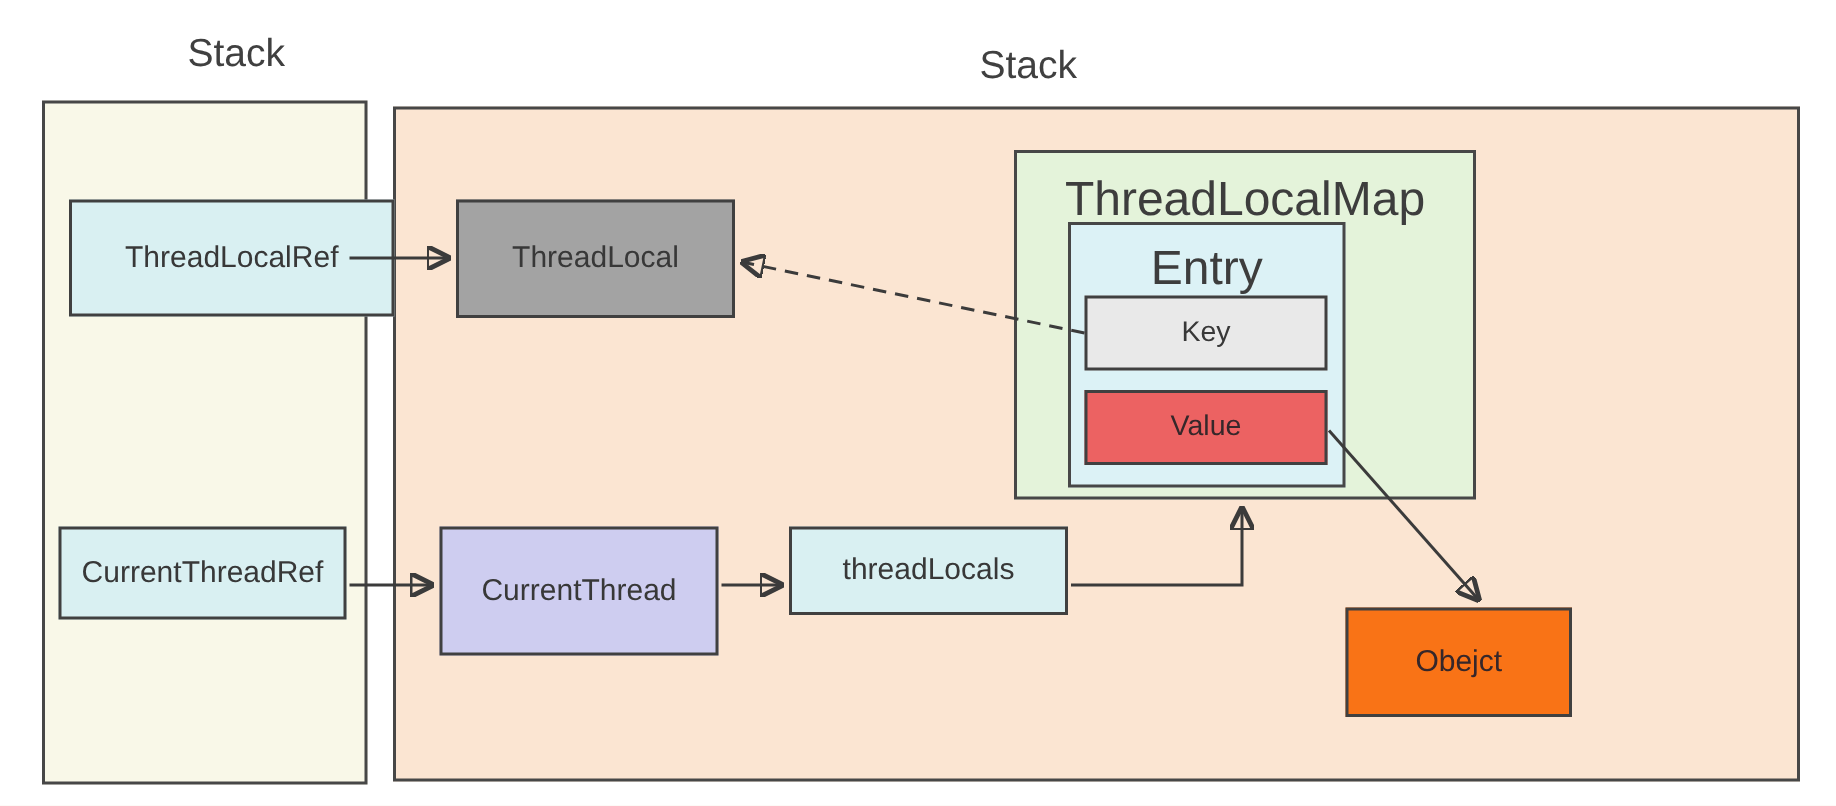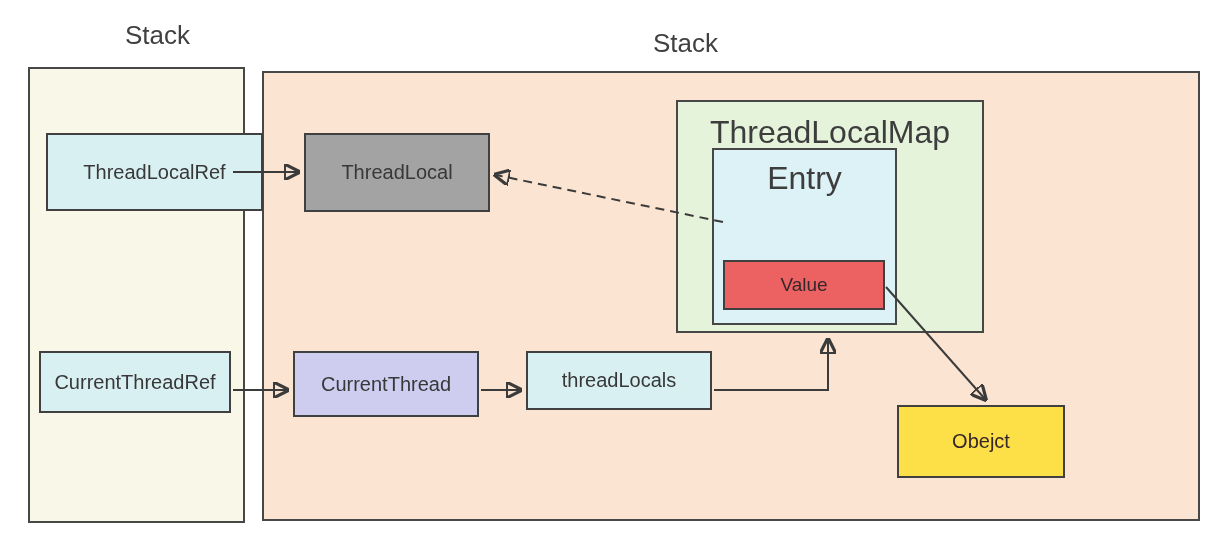--- a/index.html
+++ b/index.html
@@ -48,25 +48,25 @@
     display: flex;
     align-items: center;
     justify-content: center;
     font-size: 20px;
     color: #383838;
     white-space: nowrap;
   }
   .node-threadlocalref   { left: 46px;  top: 133px; width: 217px; height: 78px; background: #d9f0f2; }
   .node-currentthreadref { left: 39px;  top: 351px; width: 192px; height: 62px; background: #d9f0f2; }
   .node-threadlocal      { left: 304px; top: 133px; width: 186px; height: 79px; background: #a3a3a3; }
-  .node-currentthread    { left: 293px; top: 351px; width: 186px; height: 66px; background: #cecdf0; }
+  .node-currentthread    { left: 293px; top: 351px; width: 186px; height: 86px; background: #cecdf0; }
   .node-threadlocals     { left: 526px; top: 351px; width: 186px; height: 59px; background: #d9f0f2; }
   .node-key              { left: 723px; top: 197px; width: 162px; height: 50px; background: #e9e9e9; font-size: 19px; }
   .node-value            { left: 723px; top: 260px; width: 162px; height: 50px; background: #ec6262; font-size: 19px; color: #36272a; }
-  .node-object           { left: 897px; top: 405px; width: 168px; height: 73px; background: #fde047; color: #36272a; }
+  .node-object           { left: 897px; top: 405px; width: 151px; height: 73px; background: #f97316; color: #36272a; }
   svg.arrows {
     position: absolute;
     left: 0; top: 0;
     width: 1224px;
     height: 537px;
     pointer-events: none;
   }
   svg.arrows path {
     stroke: #3b3b3b;
     stroke-width: 2;
@@ -91,20 +91,21 @@
 
   <div class="container-box entry-container">
     <div class="group-label entry-label">Entry</div>
   </div>
 
   <div class="node node-threadlocalref">ThreadLocalRef</div>
   <div class="node node-currentthreadref">CurrentThreadRef</div>
   <div class="node node-threadlocal">ThreadLocal</div>
   <div class="node node-currentthread">CurrentThread</div>
   <div class="node node-threadlocals">threadLocals</div>
+  <div class="node node-key">Key</div>
   <div class="node node-value">Value</div>
   <div class="node node-object">Obejct</div>
 
   <svg class="arrows" viewBox="0 0 1224 537">
     <defs>
       <marker id="arrowhead" viewBox="0 0 10 10" refX="8.5" refY="5" markerWidth="8" markerHeight="8" orient="auto-start-reverse">
         <path d="M0,0 L10,5 L0,10 z" fill="#3b3b3b" stroke="none"></path>
       </marker>
     </defs>
     <path d="M 233 172 L 298 172" marker-end="url(#arrowhead)"></path>

